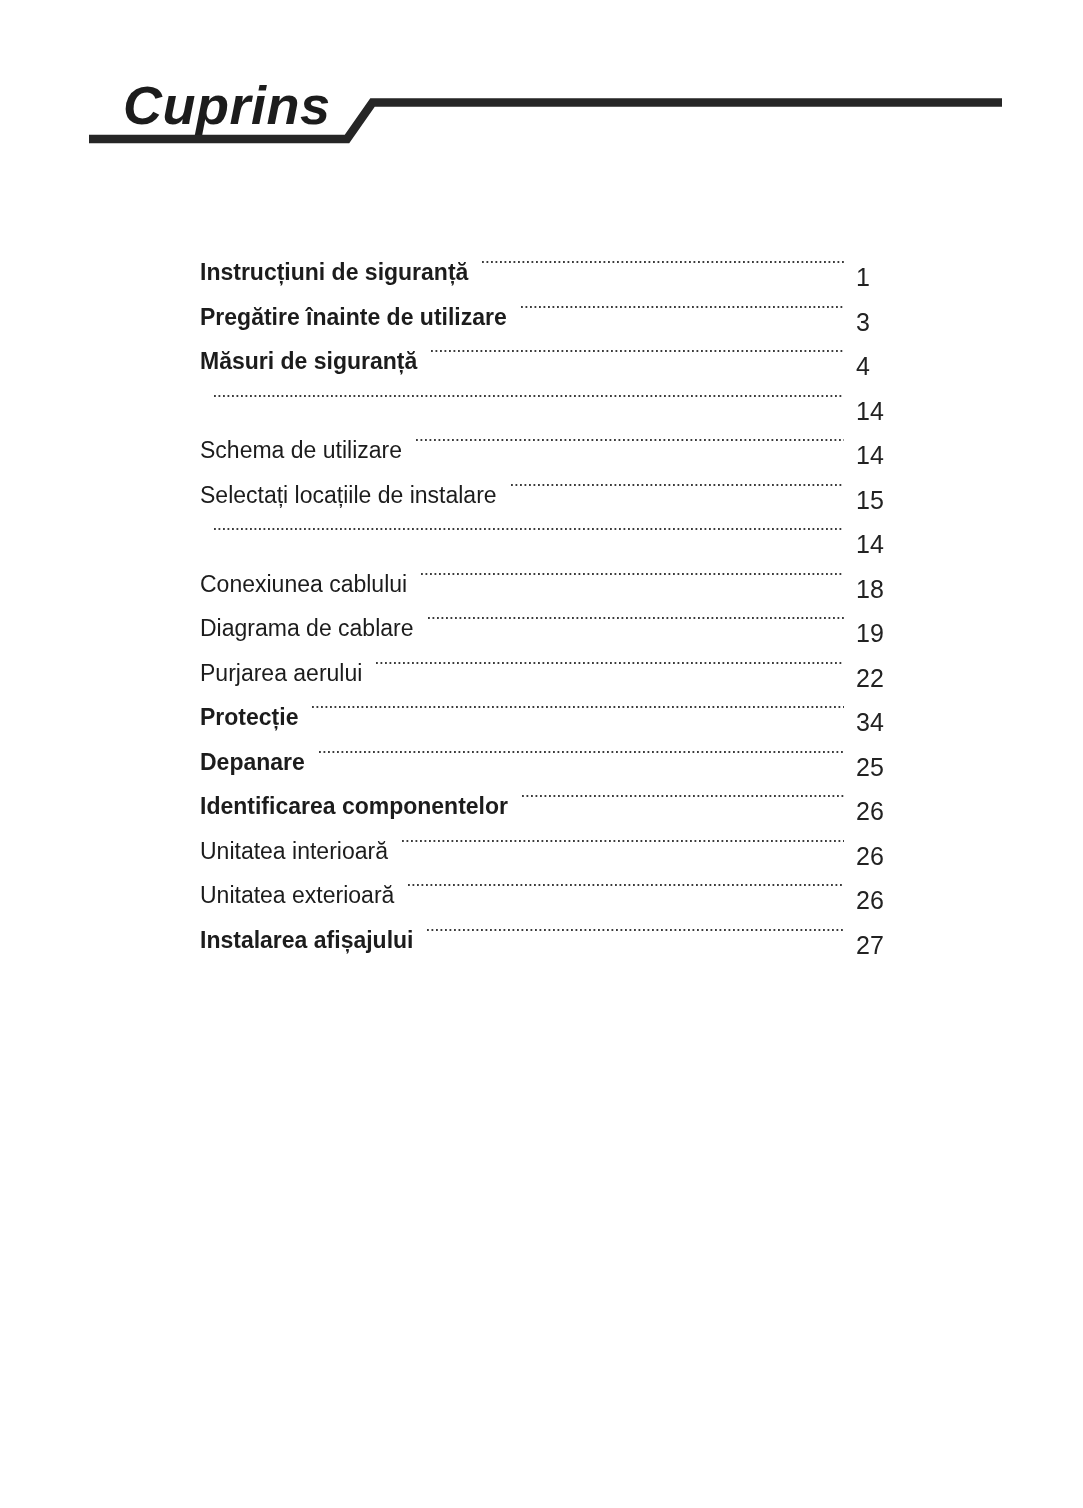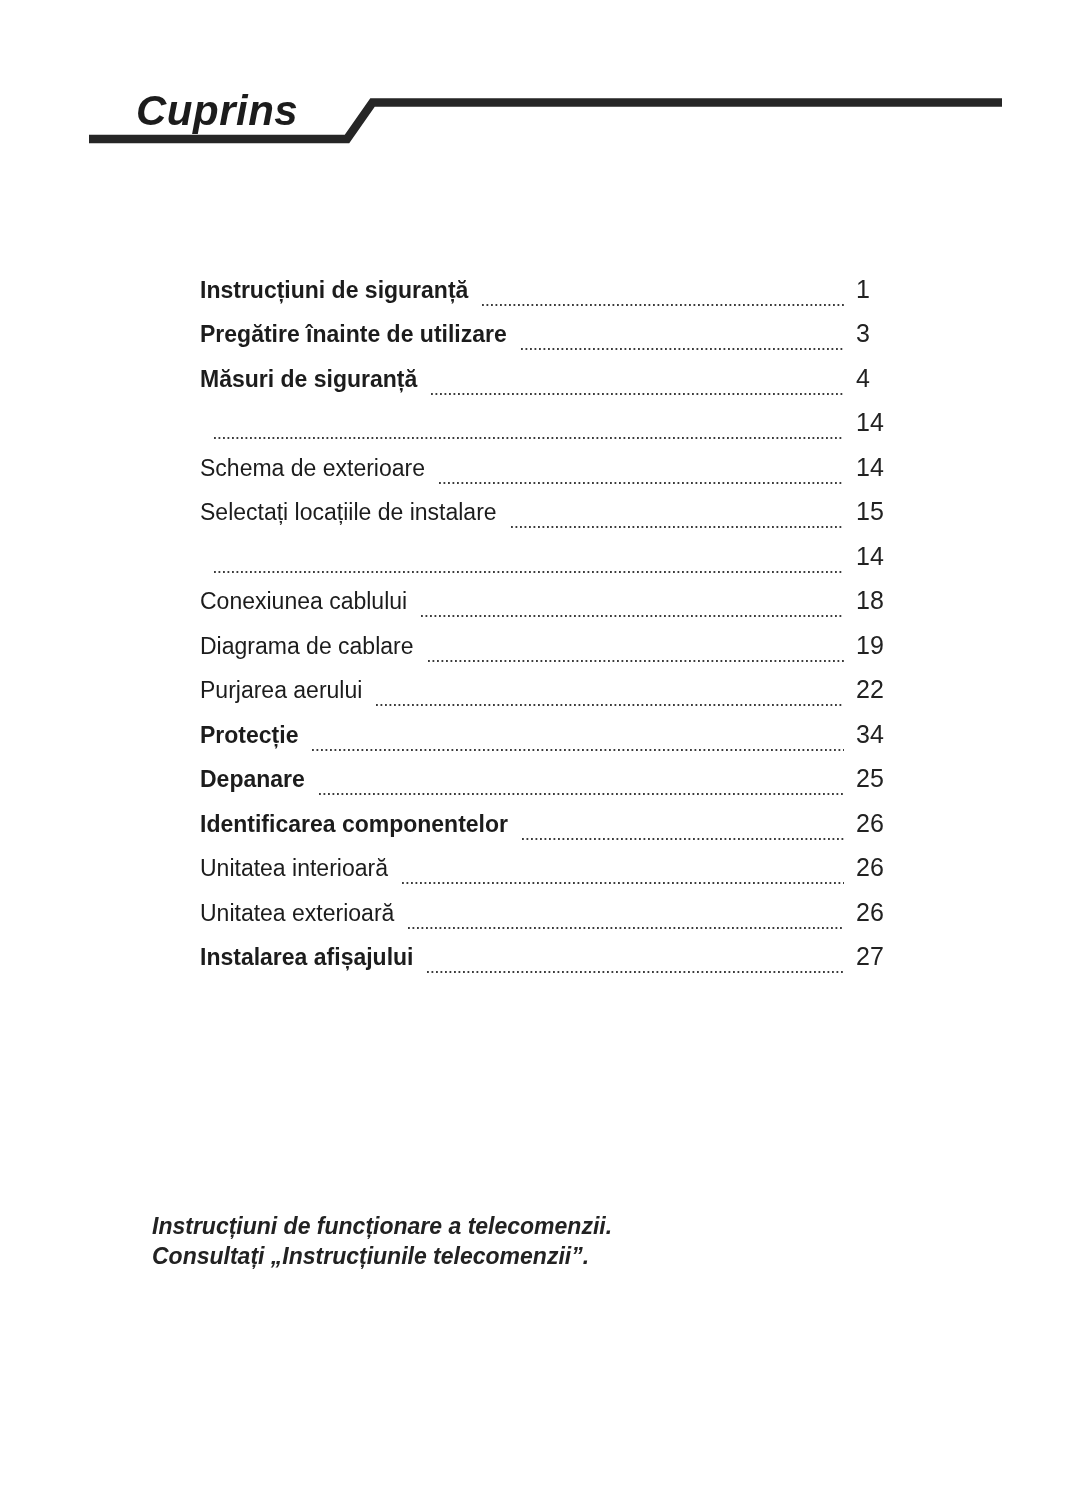--- a/index.html
+++ b/index.html
@@ -14,39 +14,39 @@
     color: #1f1f1f;
     overflow: hidden;
   }
 
   
   .header { position: absolute; top: 0; left: 0; width: 100%; height: 170px; }
   .title {
     position: absolute;
     left: 123px;
     top: 74px;
-    margin: 13px;
-    font-size: 42px;
+    margin: 0;
+    font-size: 54px;
     font-weight: bold;
     font-style: italic;
     letter-spacing: 0.5px;
     color: #1c1c1c;
   }
   .swoosh { position: absolute; top: 0; left: 0; }
 
   
   .toc {
     position: absolute;
     left: 200px;
     top: 259px;
     width: 690px;
   }
   .toc-row {
     display: flex;
-    align-items: flex-end;
+    align-items: flex-start;
     height: 44.5px;
   }
   .toc-label {
     font-size: 23px;
     white-space: nowrap;
     color: #1c1c1c;
   }
   .toc-row.section .toc-label { font-weight: bold; }
   .toc-leader {
     flex: 1;
@@ -105,21 +105,21 @@
       <div class="toc-row section">
     <span class="toc-label">Măsuri de siguranță</span>
     <span class="toc-leader"></span>
     <span class="toc-page">4</span>
   </div>
       <div class="toc-row section">
     <span class="toc-leader"></span>
     <span class="toc-page">14</span>
   </div>
       <div class="toc-row sub">
-    <span class="toc-label">Schema de exterioare</span>
+    <span class="toc-label">Schema de utilizare</span>
     <span class="toc-leader"></span>
     <span class="toc-page">14</span>
   </div>
       <div class="toc-row sub">
     <span class="toc-label">Selectați locațiile de instalare</span>
     <span class="toc-leader"></span>
     <span class="toc-page">15</span>
   </div>
       <div class="toc-row sub">
     <span class="toc-leader"></span>
@@ -165,18 +165,14 @@
     <span class="toc-leader"></span>
     <span class="toc-page">26</span>
   </div>
       <div class="toc-row section">
     <span class="toc-label">Instalarea afișajului</span>
     <span class="toc-leader"></span>
     <span class="toc-page">27</span>
   </div>
     </div>
 
-  <div class="footer">
-    <div>Instrucțiuni de funcționare a telecomenzii.</div>
-    <div>Consultați „Instrucțiunile telecomenzii”.</div>
-  </div>
 
 </div>
 
 </body></html>

